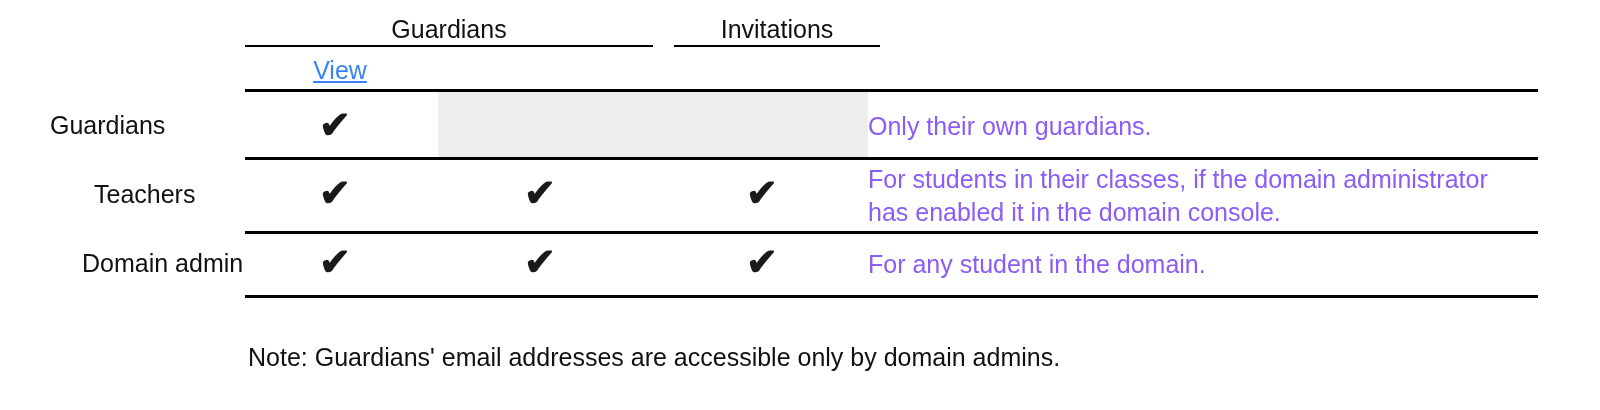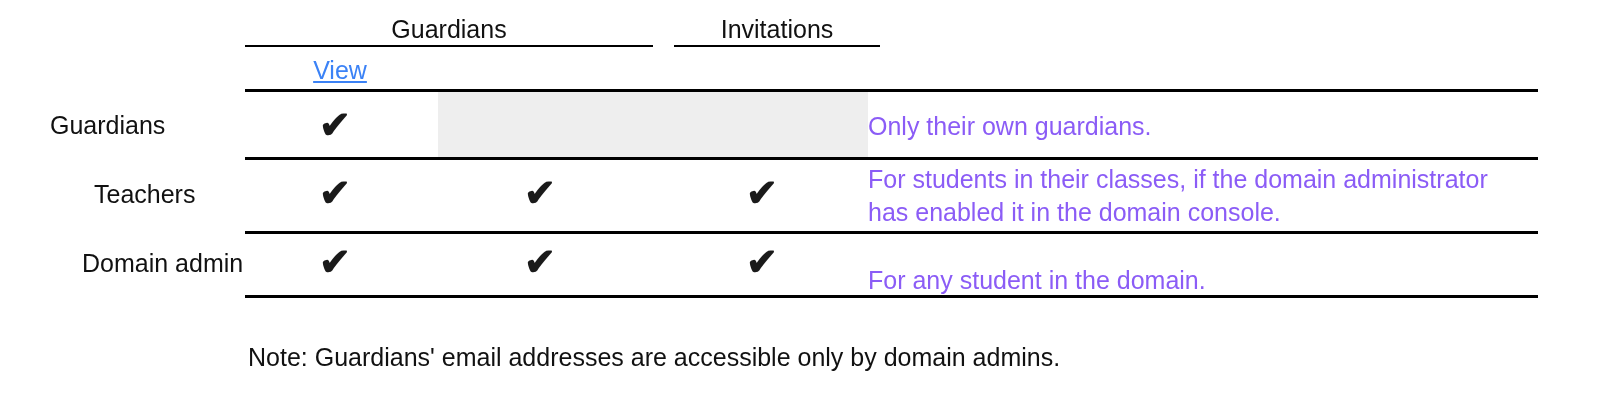--- a/index.html
+++ b/index.html
@@ -144,19 +144,19 @@
   <div class="rule" style="left:245px; top:231px; width:1293px;"></div>
 
   <div class="row-label" style="left:50px; top:248px;margin-left:32px;">Domain admin</div>
 
   <div class="check" style="left:312px; top:242px;">✔</div>
 
   <div class="check" style="left:517px; top:242px;">✔</div>
 
   <div class="check" style="left:739px; top:242px;">✔</div>
 
-  <div class="desc" style="left:868px; top:248px; width:660px;margin-top:16px;">For any student in the domain.</div>
+  <div class="desc" style="left:868px; top:248px; width:660px;">For any student in the domain.</div>
 
   <div class="rule" style="left:245px; top:295px; width:1293px;"></div>
 
   <div class="note" style="left:248px; top:341px;">Note: Guardians' email addresses are accessible only by domain admins.</div>
 
 </div>
 
 </body></html>

